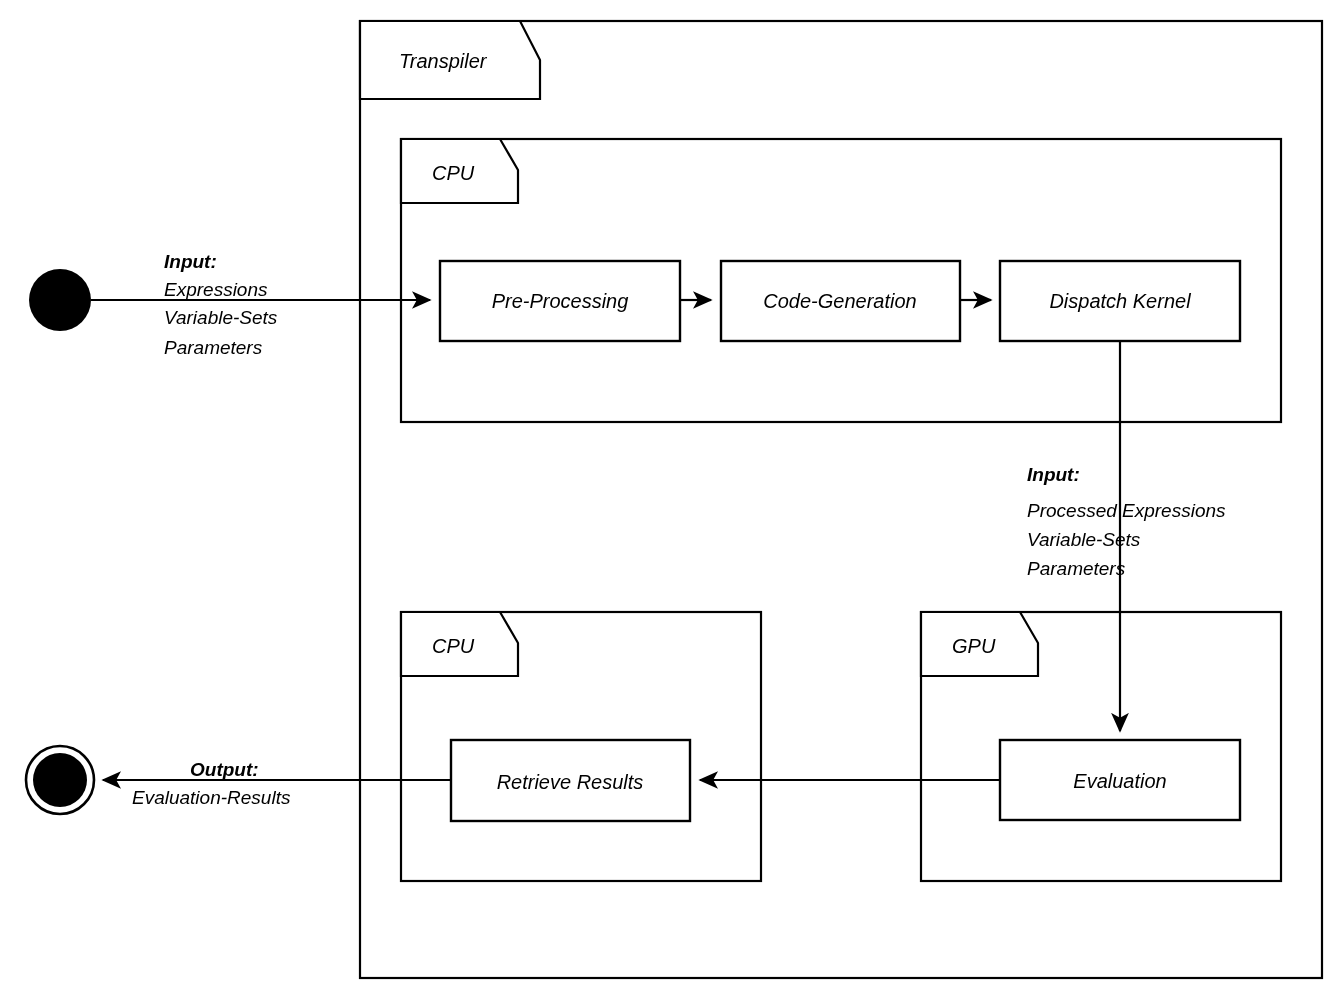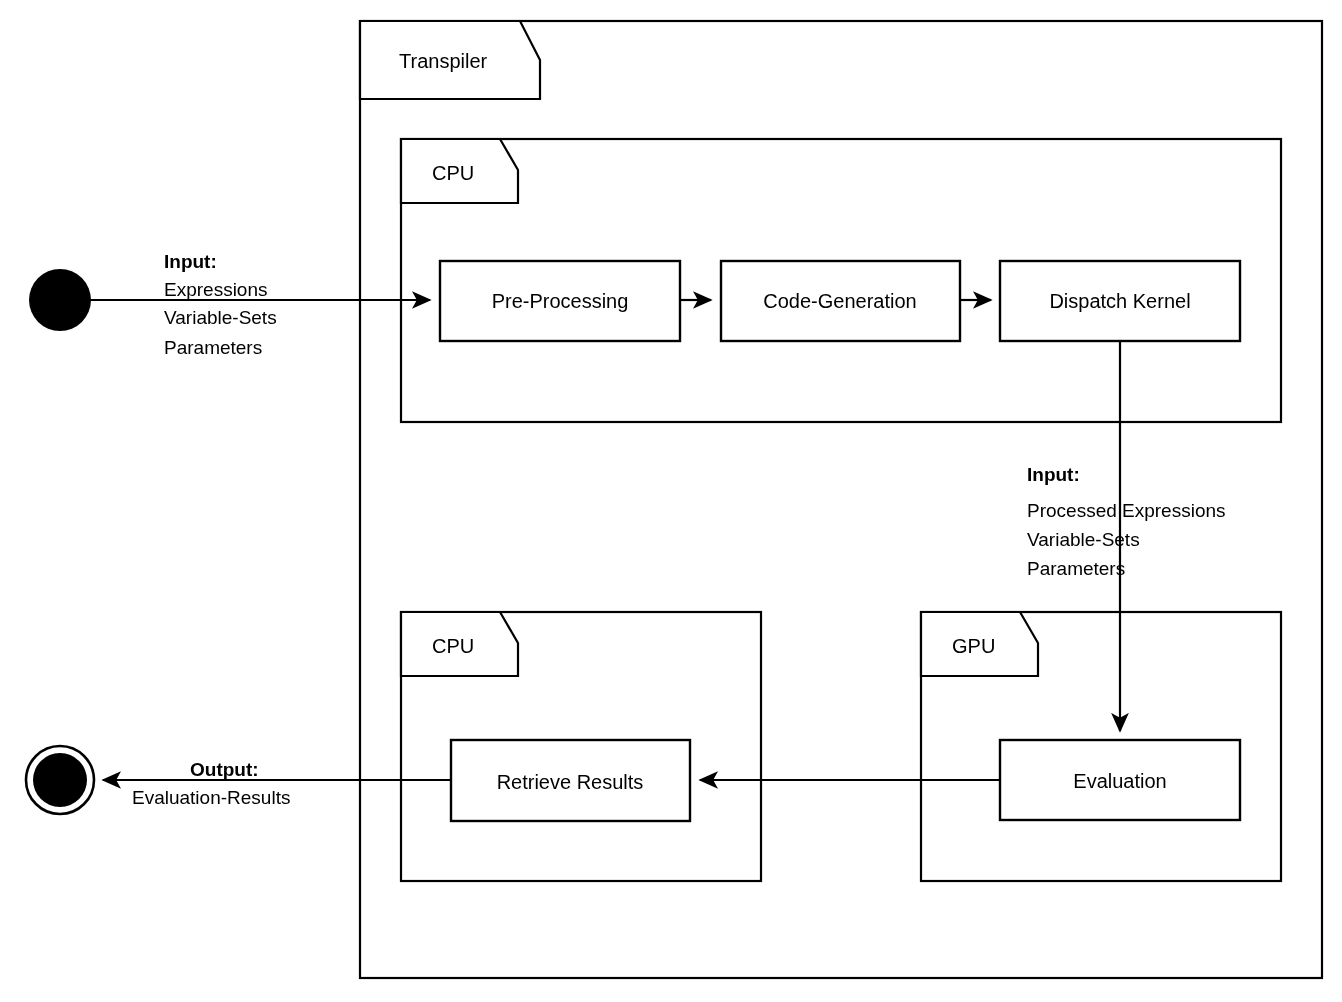--- a/index.html
+++ b/index.html
@@ -10,20 +10,21 @@
   body {
     width: 1342px;
     height: 1002px;
     font-family: "Liberation Sans", sans-serif;
     overflow: hidden;
   }
   #diagram-root {
     position: relative;
     width: 1112px;
     height: 1002px;
+    font-style: italic;
   }
   svg#diagram {
     display: block;
     width: 1342px;
     height: 1002px;
   }
   .frame-outline {
     fill: none;
     stroke: #000000;
     stroke-width: 2.2;

